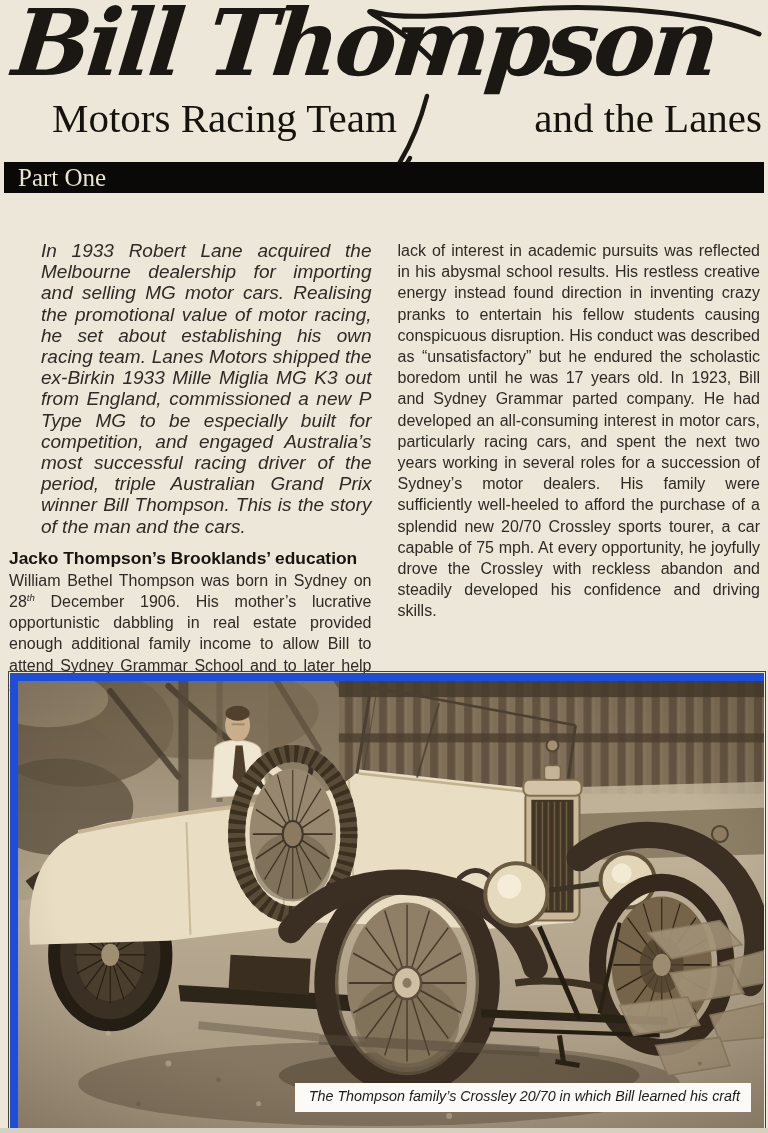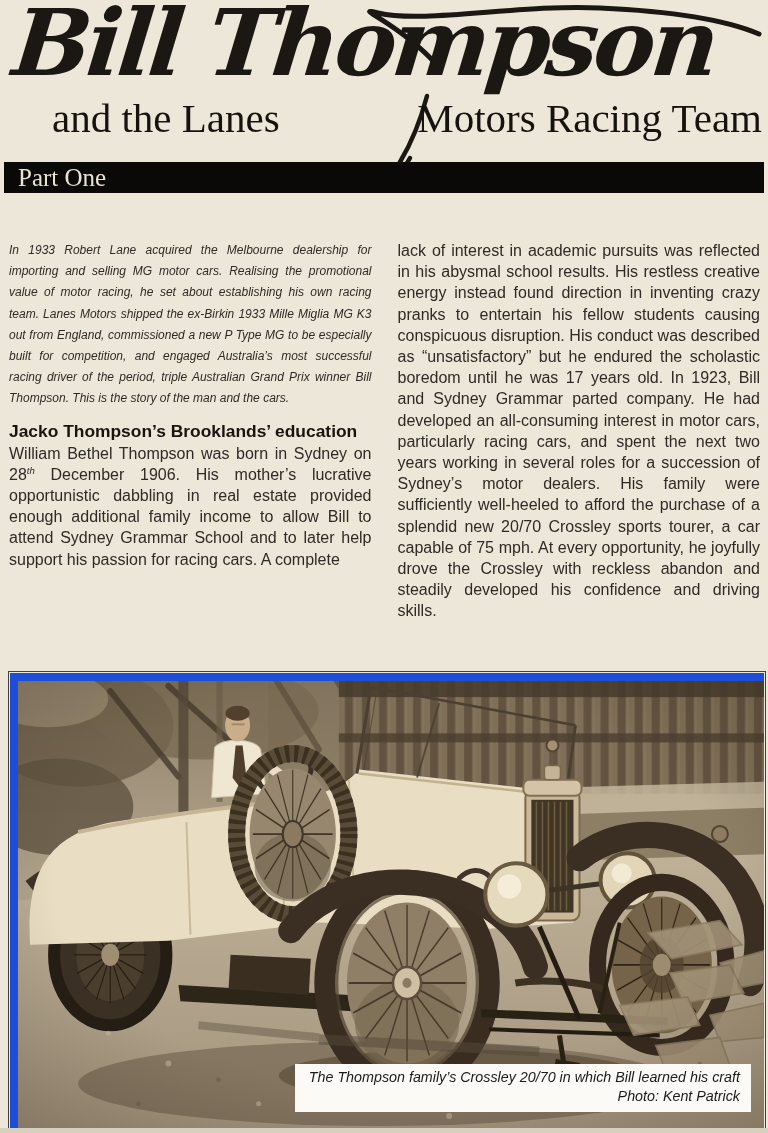--- a/index.html
+++ b/index.html
@@ -21,22 +21,22 @@
        font-size:41px;line-height:1.1;color:#16130e;}
   .part-bar{position:absolute;top:162px;left:4px;right:4px;height:31px;
        background:#0b0907;color:#e9e3d3;display:flex;z-index:4;
        justify-content:space-between;align-items:center;padding:0 14px;
        font-family:"Liberation Serif",serif;font-size:25px;box-sizing:border-box;}
 
   
   .columns{position:absolute;top:240px;left:9px;right:8px;display:flex;gap:26px;}
   .col{width:50%;}
   p{margin:0;}
-  .intro{font-style:italic;font-size:12px;line-height:21.2px;
-       text-align:justify;color:#2e2a25;}
+  .intro{font-style:italic;font-size:19px;line-height:21.2px;
+       text-align:justify;color:#2e2a25;margin-left:32px;}
   .sec{margin:11px 0 1px 0;font-size:17.4px;font-weight:700;color:#17140f;}
   .bodytext{font-size:16px;line-height:21.2px;text-align:justify;color:#2e2a25;}
   sup{font-size:60%;vertical-align:super;line-height:0;font-style:italic;}
 
   
   .photo{position:absolute;top:669px;left:6px;width:754px;height:457px;margin:4px;
        border:8px solid #1d4ed8;outline:1.5px solid #4a4034;outline-offset:1px;
        box-sizing:border-box;background:#b3a68e;}
   .photo svg{display:block;}
   .caption{position:absolute;right:5px;bottom:10px;background:#fbfaf6;
@@ -48,22 +48,22 @@
 
 <div class="page">
 
   <svg class="flourish" width="768" height="215" viewBox="0 0 768 215" aria-hidden="true">
     <path d="M 436,64 C 398,22 350,6 378,13 C 424,24 520,4 600,8 C 668,11 726,20 759,34" fill="none" stroke="#1b1712" stroke-width="5" stroke-linecap="round"></path>
     <path d="M 427,96 C 418,130 406,152 400,162 C 395,170 403,171 410,158" fill="none" stroke="#1b1712" stroke-width="4.5" stroke-linecap="round"></path>
   </svg>
   <h1 class="script-title">Bill Thompson</h1>
 
   <div class="subtitle">
+    <span>Motors Racing Team</span>
     <span>and the Lanes</span>
-    <span>Motors Racing Team</span>
   </div>
 
   <div class="part-bar">
     <span>Part One</span>
   </div>
 
   <main class="columns">
     <div class="col">
       <p class="intro">In 1933 Robert Lane acquired the Melbourne dealership for importing and selling MG motor cars. Realising the promotional value of motor racing, he set about establishing his own racing team. Lanes Motors shipped the ex-Birkin 1933 Mille Miglia MG K3 out from England, commissioned a new P Type MG to be especially built for competition, and engaged Australia’s most successful racing driver of the period, triple Australian Grand Prix winner Bill Thompson. This is the story of the man and the cars.</p>
       <h2 class="sec">Jacko Thompson’s Brooklands’ education</h2>
@@ -250,17 +250,16 @@
           <circle cx="560" cy="400" r="2.5"></circle>
         <circle cx="680" cy="380" r="2"></circle>
           <circle cx="120" cy="420" r="2.5"></circle>
       </g>
 
       <rect x="0" y="0" width="744" height="446" fill="url(#vig)"></rect>
     </svg>
 
     <figcaption class="caption">
       <div>The Thompson family’s Crossley 20/70 in which Bill learned his craft</div>
-      <div>Photo: Kent Patrick</div>
     </figcaption>
   </figure>
 
 </div>
 
 </body></html>

